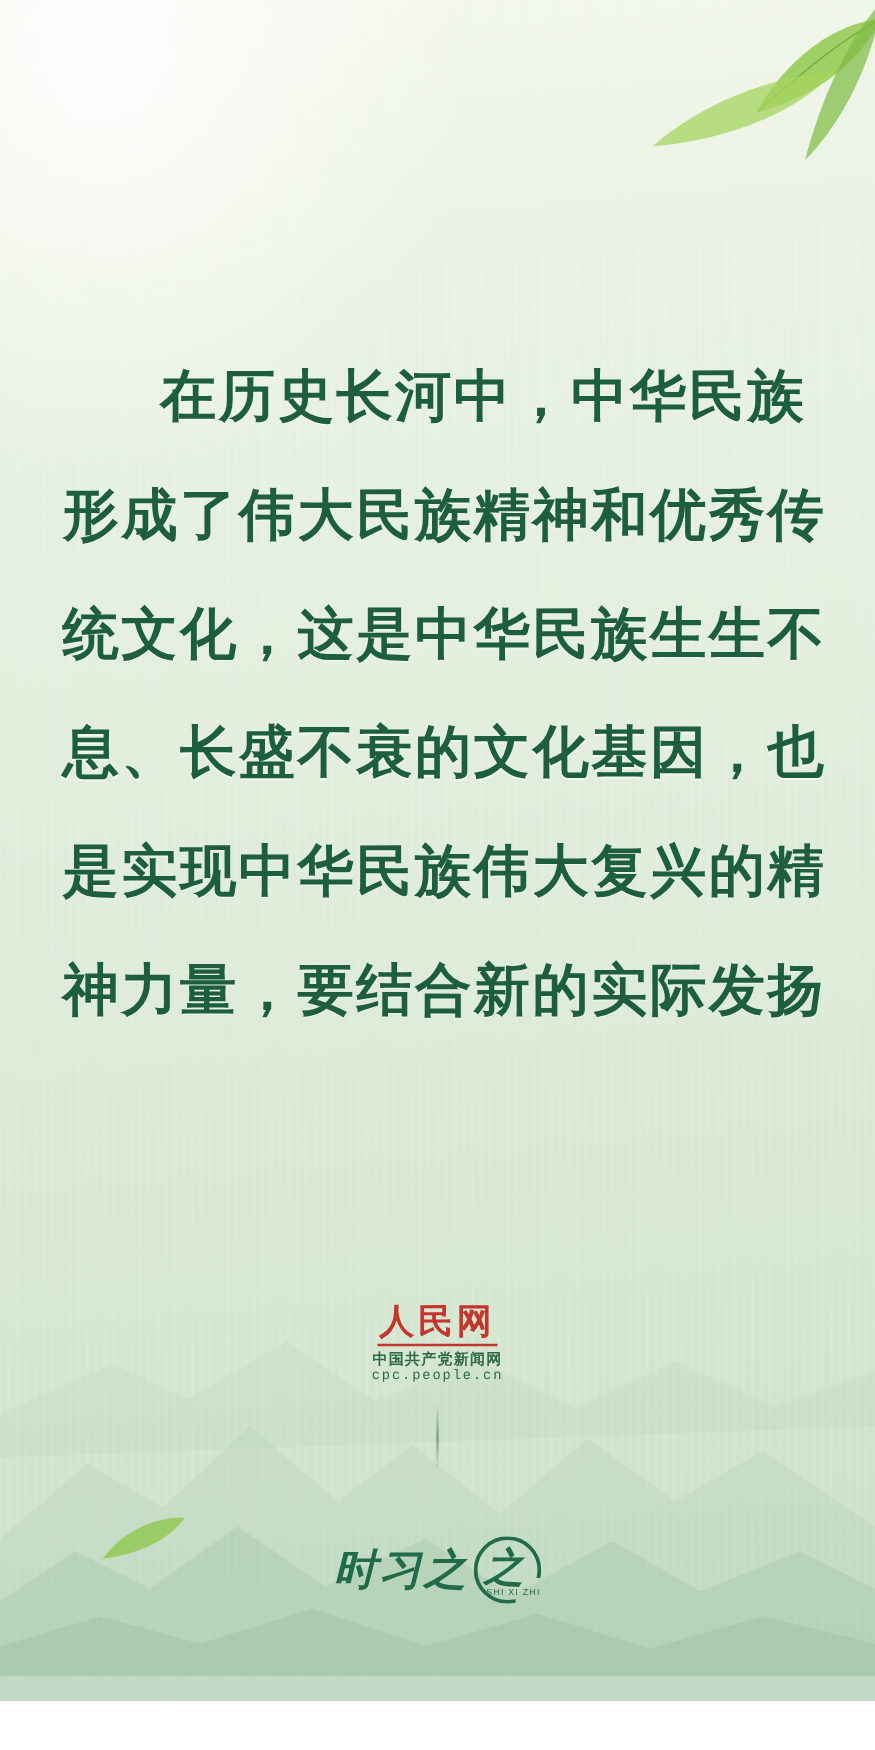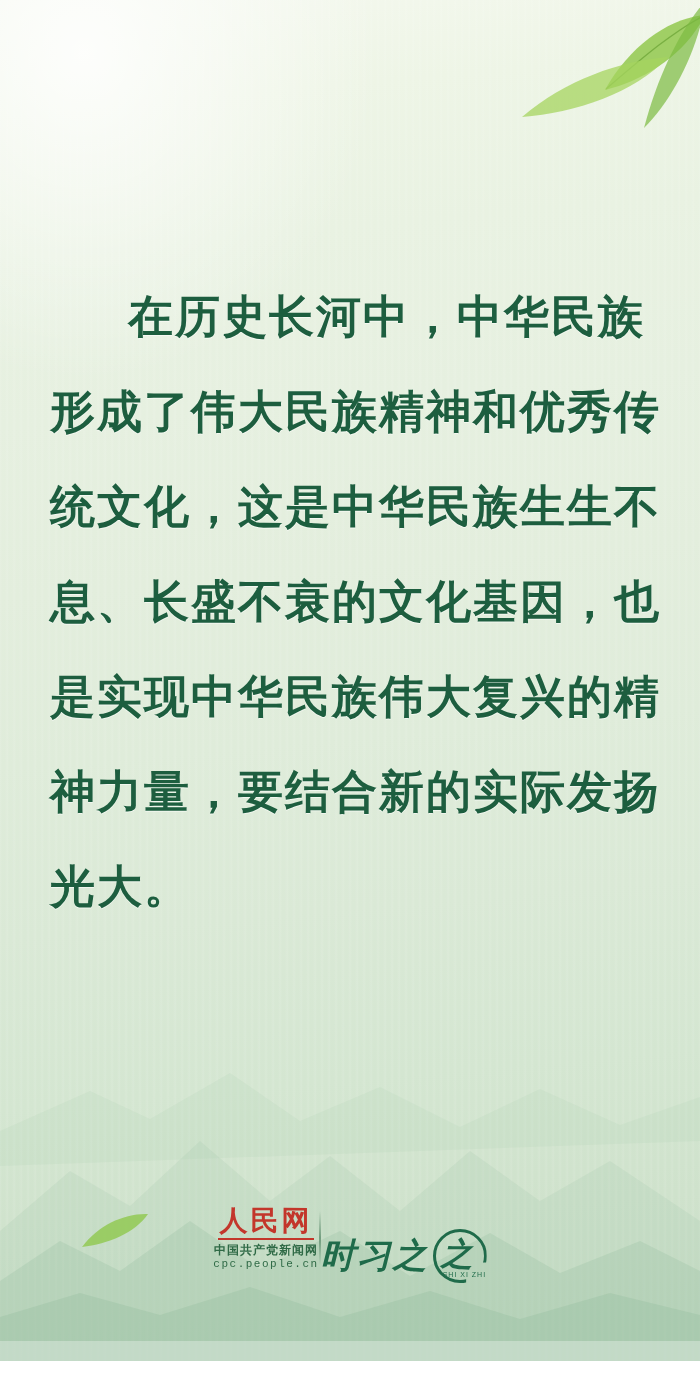--- a/index.html
+++ b/index.html
@@ -94,20 +94,22 @@
 
   
   .footer {
     position: absolute;
     left: 0;
     bottom: 78px;
     width: 700px;
     display: flex;
     justify-content: center;
     align-items: center;
+    gap: 16px;
+    flex-direction: column;
   }
   .pd-logo {
     display: flex;
     flex-direction: column;
     align-items: center;
     color: #c3362b;
     line-height: 1;
   }
   .pd-logo .cn {
     font-size: 28px;
@@ -234,21 +236,20 @@
     </svg>
   </div>
 
   <div class="quote-block">
     <div class="quote-line indent">在历史长河中，中华民族</div>
     <div class="quote-line">形成了伟大民族精神和优秀传</div>
     <div class="quote-line">统文化，这是中华民族生生不</div>
     <div class="quote-line">息、长盛不衰的文化基因，也</div>
     <div class="quote-line">是实现中华民族伟大复兴的精</div>
     <div class="quote-line">神力量，要结合新的实际发扬</div>
-    <div class="quote-line">光大。</div>
   </div>
 
 
   <div class="footer">
 
     <div class="pd-logo">
       <div class="cn">人民网</div>
       <div class="rule"></div>
       <div class="sub">中国共产党新闻网</div>
       <div class="url">cpc.people.cn</div>

